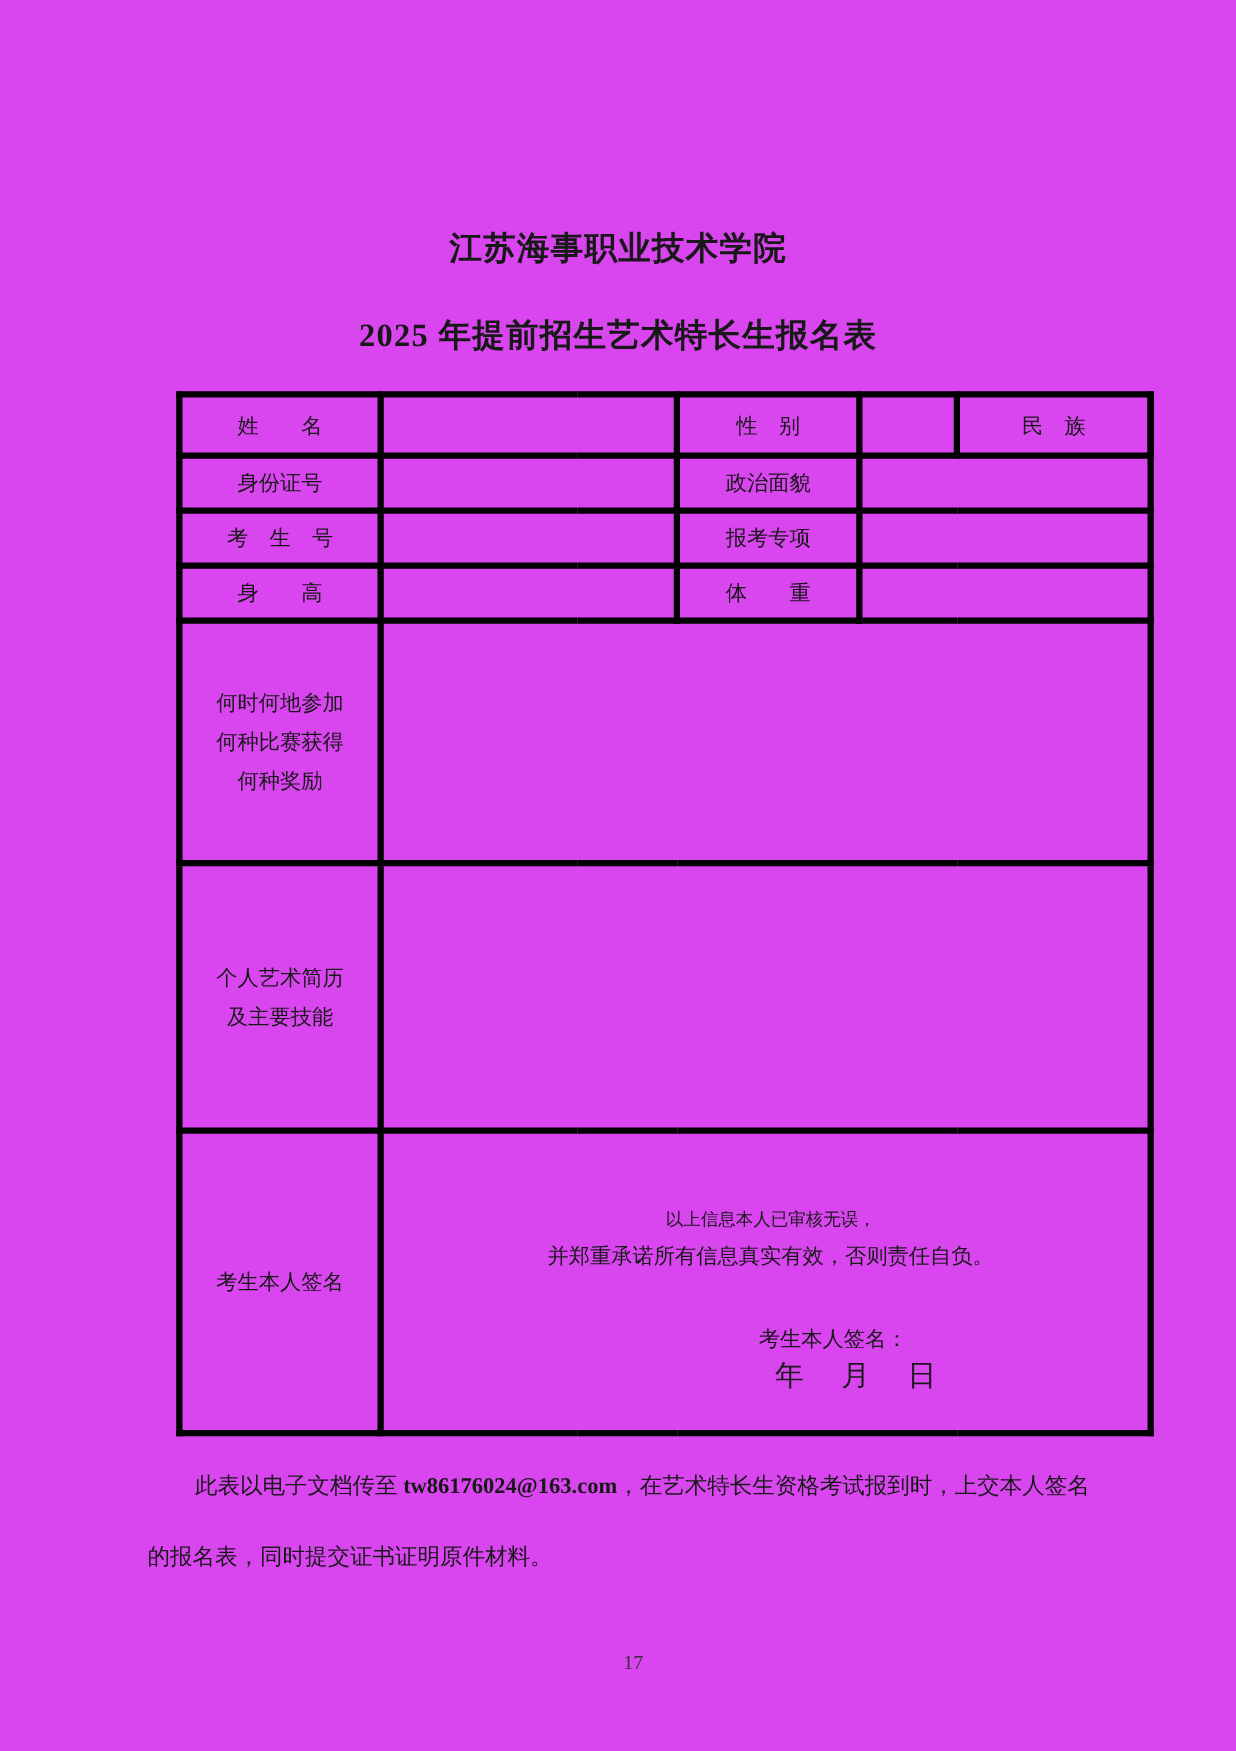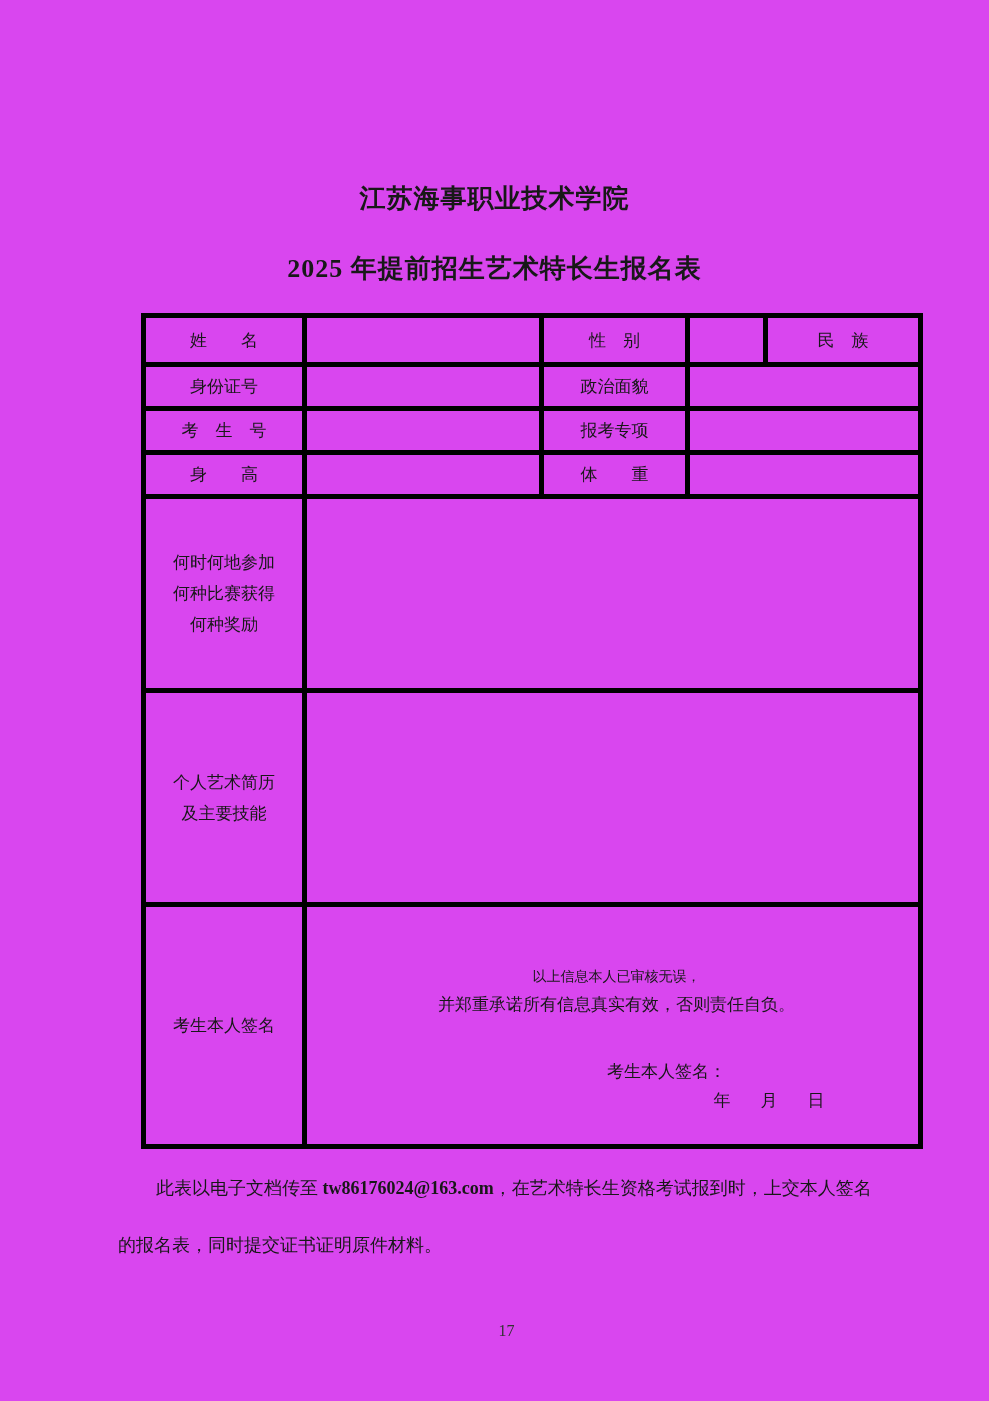--- a/index.html
+++ b/index.html
@@ -101,23 +101,23 @@
     padding-left: 8px;
   }
   .sign-line {
     margin-top: 38px;
     text-align: left;
     padding-left: 300px;
     font-size: 17px;
     line-height: 30px;
   }
   .date-line {
-    text-align: center;
+    text-align: left;
     padding-left: 313px;
-    font-size: 17px;
+    font-size: 23px;
     line-height: 28px;
     letter-spacing: 0;
   }
   .date-gap { display: inline-block; width: 30px; }
 
   
   .note {
     position: absolute;
     left: 118px;
     top: 1160px;

